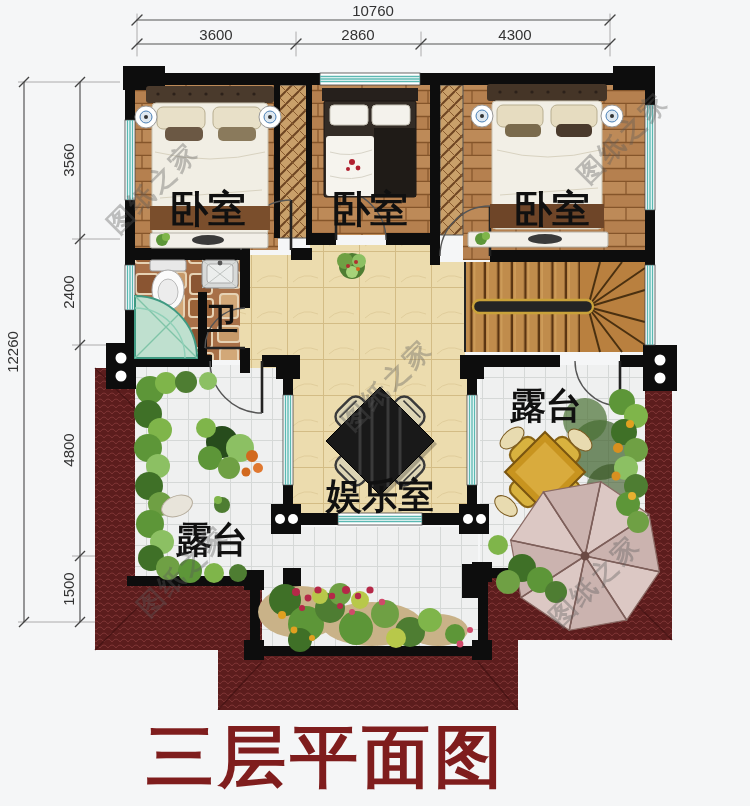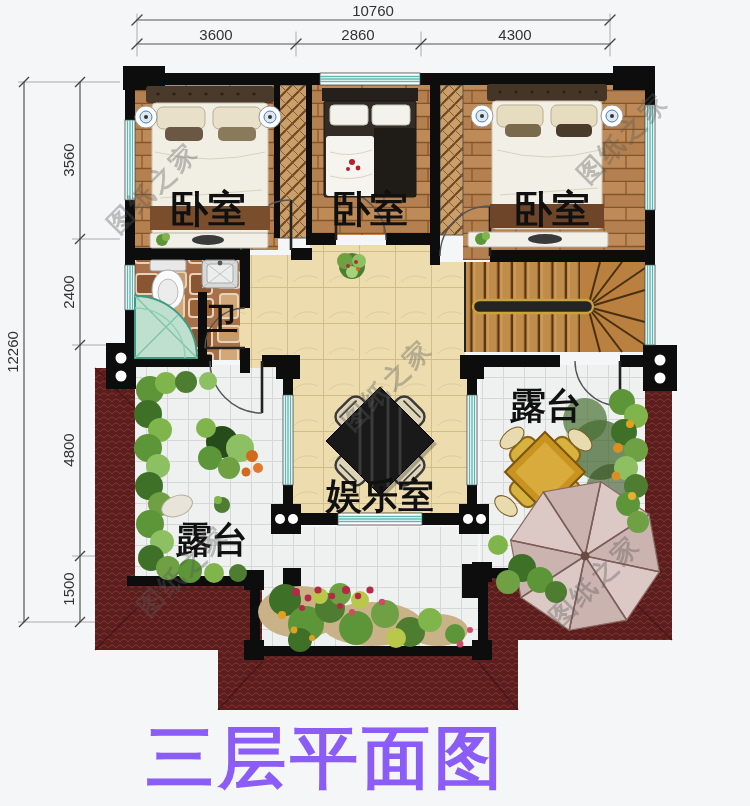--- a/index.html
+++ b/index.html
@@ -1,21 +1,21 @@
 <!DOCTYPE html>
 <html><head>
 <meta charset="utf-8">
 <style>
   html,body{margin:0;padding:0;}
   body{width:750px;height:806px;background:#f5f6f7;font-family:"Liberation Sans",sans-serif;overflow:hidden;}
   .canvas{position:relative;width:750px;height:806px;background:#f5f6f7;}
   svg{position:absolute;left:0;top:0;display:block;}
   .plan-title{position:absolute;left:0;top:712px;width:652px;text-align:center;
-    font-size:68px;font-weight:900;color:#8b5cf6;letter-spacing:4px;line-height:90px;
-    font-family:Liberation Sans, sans-serif;}
+    font-size:68px;font-weight:900;color:#7f1d1d;letter-spacing:4px;line-height:90px;
+    font-family:Liberation Serif, serif;}
   text{font-family:"Liberation Sans",sans-serif;}
   .dim{font-size:15px;fill:#333;}
   .room-label{font-weight:900;fill:#101010;}
   .wm{font-size:26px;font-weight:700;fill:#5a5a5a;opacity:.36;letter-spacing:3px;}
 </style>
 </head>
 <body>
 
 <div class="canvas">
 <svg width="750" height="710" viewBox="0 0 750 710">

